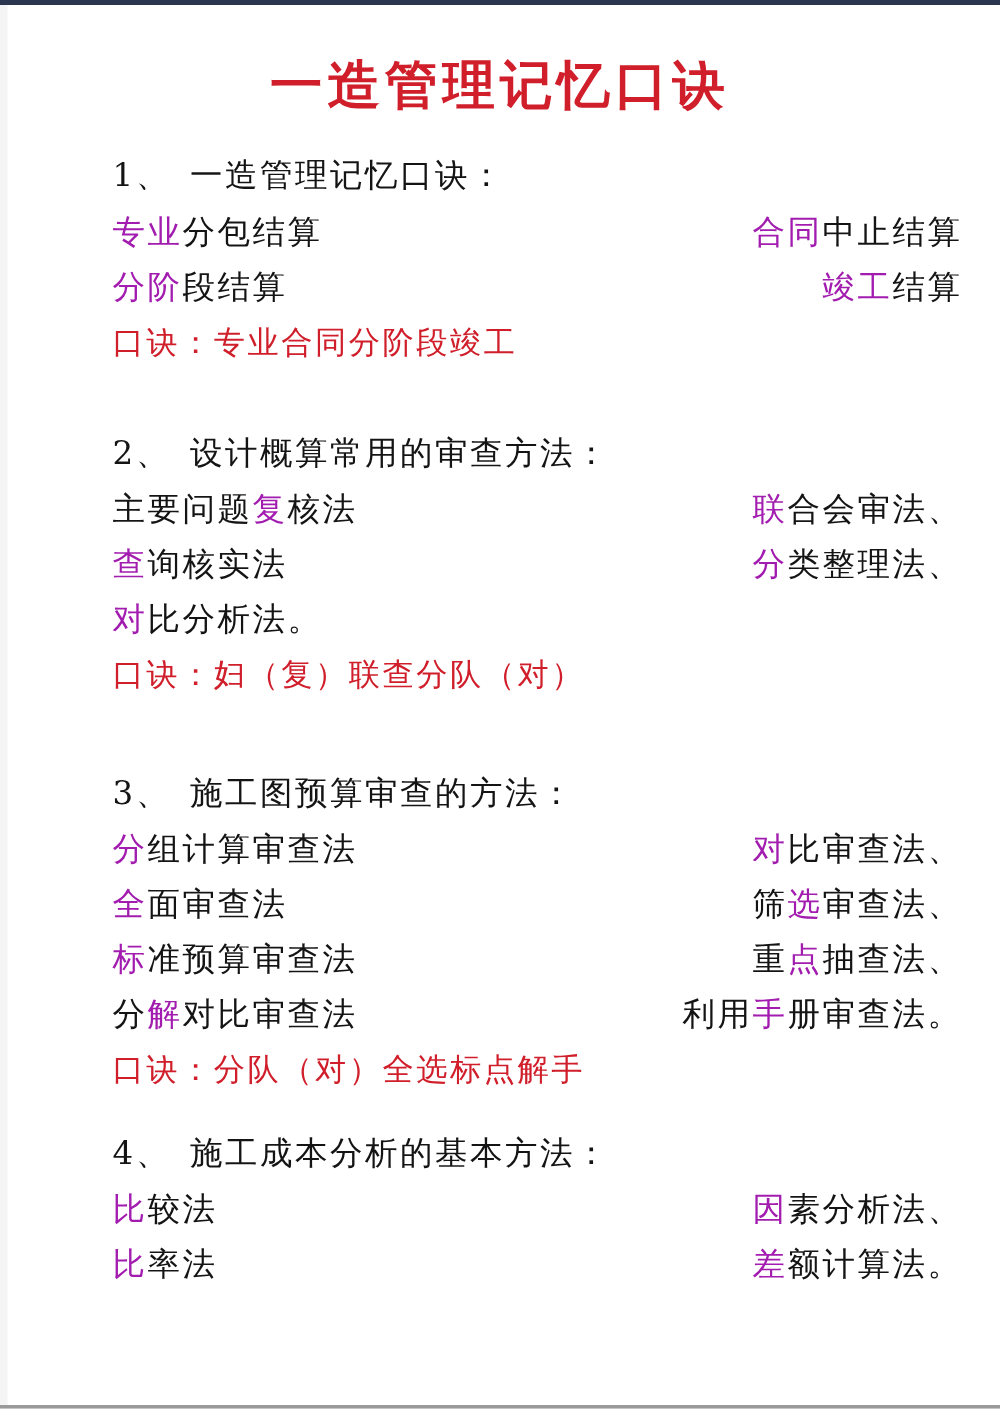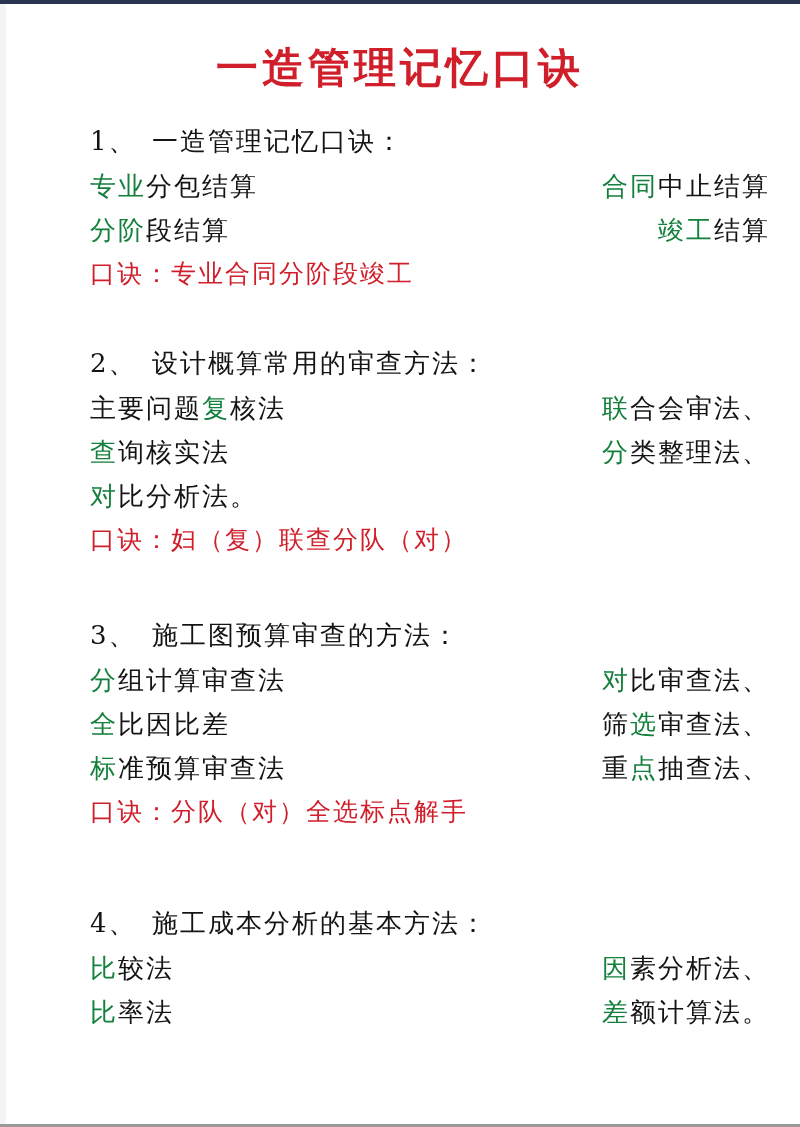--- a/index.html
+++ b/index.html
@@ -8,21 +8,21 @@
     .topbar { position: absolute; left: 0; top: 0; width: 800px; height: 4px; background: #2a3550; }
     .bottombar { position: absolute; left: 0; bottom: 0; width: 800px; height: 3px; background: #9a9a9a; }
     .leftedge { position: absolute; left: 0; top: 4px; width: 6px; height: 1120px; background: #f4f4f4; }
     .title { position: absolute; left: 0; top: 40px; width: 800px; text-align: center; font-size: 42px; color: #d01e2a; font-weight: bold; letter-spacing: 4px; }
     .section { position: absolute; left: 90px; width: 680px; }
     .heading { font-size: 26px; height: 46px; line-height: 46px; letter-spacing: 2px; white-space: nowrap; }
     .heading .num { display: inline-block; width: 62px; }
     .row { display: flex; height: 44px; line-height: 44px; font-size: 26px; letter-spacing: 2px; white-space: nowrap; }
     .row .col-l { width: 380px; }
     .row .col-r { width: 300px; text-align: right; }
-    .red { color: #15803d; }
+    .red { color: #a21caf; }
     .mnemonic { font-size: 25px; height: 44px; line-height: 44px; color: #d01e2a; letter-spacing: 2px; white-space: nowrap; }
   </style>
 </head>
 <body>
 
 <div class="topbar"></div>
 <div class="leftedge"></div>
 
 <h1 class="title">一造管理记忆口诀</h1>
 
@@ -55,26 +55,30 @@
   <div class="mnemonic">口诀：妇（复）联查分队（对）</div>
 </div>
 
 <div class="section" style="top:612px;">
   <div class="heading"><span class="num">3、</span><span>施工图预算审查的方法：</span></div>
   <div class="row">
     <div class="col-l"><span class="red">分</span><span>组计算审查法</span></div>
     <div class="col-r"><span class="red">对</span><span>比审查法、</span></div>
   </div>
   <div class="row">
-    <div class="col-l"><span class="red">全</span><span>比因比差</span></div>
+    <div class="col-l"><span class="red">全</span><span>面审查法</span></div>
     <div class="col-r"><span>筛</span><span class="red">选</span><span>审查法、</span></div>
   </div>
   <div class="row">
     <div class="col-l"><span class="red">标</span><span>准预算审查法</span></div>
     <div class="col-r"><span>重</span><span class="red">点</span><span>抽查法、</span></div>
+  </div>
+  <div class="row">
+    <div class="col-l"><span>分</span><span class="red">解</span><span>对比审查法</span></div>
+    <div class="col-r"><span>利用</span><span class="red">手</span><span>册审查法。</span></div>
   </div>
   <div class="mnemonic">口诀：分队（对）全选标点解手</div>
 </div>
 
 <div class="section" style="top:900px;">
   <div class="heading"><span class="num">4、</span><span>施工成本分析的基本方法：</span></div>
   <div class="row">
     <div class="col-l"><span class="red">比</span><span>较法</span></div>
     <div class="col-r"><span class="red">因</span><span>素分析法、</span></div>
   </div>

